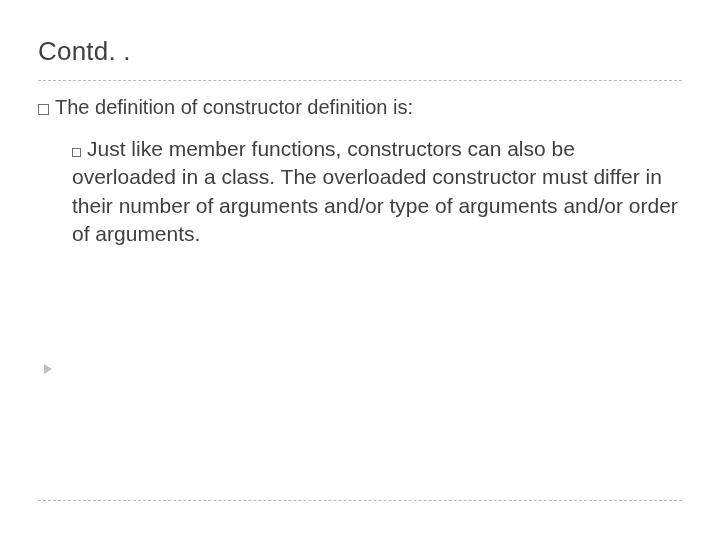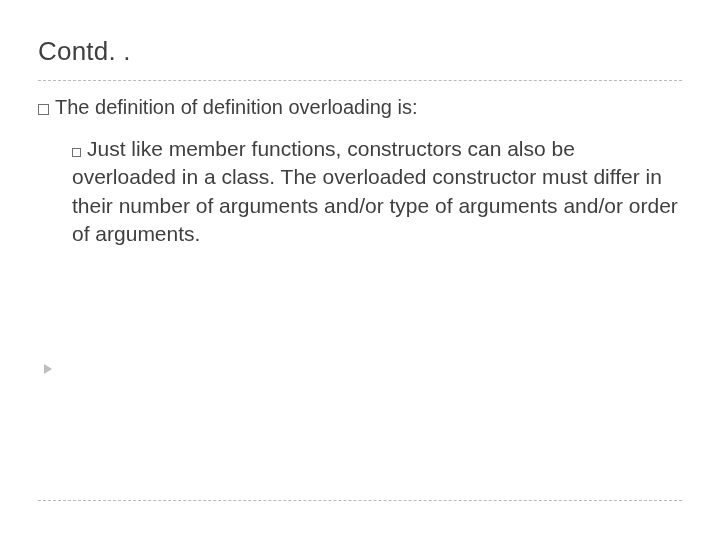--- a/index.html
+++ b/index.html
@@ -90,21 +90,21 @@
 <body>
 
 <div class="slide">
 
   <div class="title">Contd. .</div>
 
   <div class="rule-top"></div>
 
   <div class="body">
     <div class="lvl1">
-      <span class="bullet-box"></span><span>The definition of definition overloading is:</span>
+      <span class="bullet-box"></span><span>The definition of constructor definition is:</span>
     </div>
     <div class="lvl2-wrap">
       <div class="lvl2">
         <span class="bullet-box small"></span><span>Just like member functions, constructors can also be overloaded in a class. The overloaded constructor must differ in their number of arguments and/or type of arguments and/or order of arguments.</span>
       </div>
     </div>
   </div>
 
   <div class="rule-bottom"></div>
 

